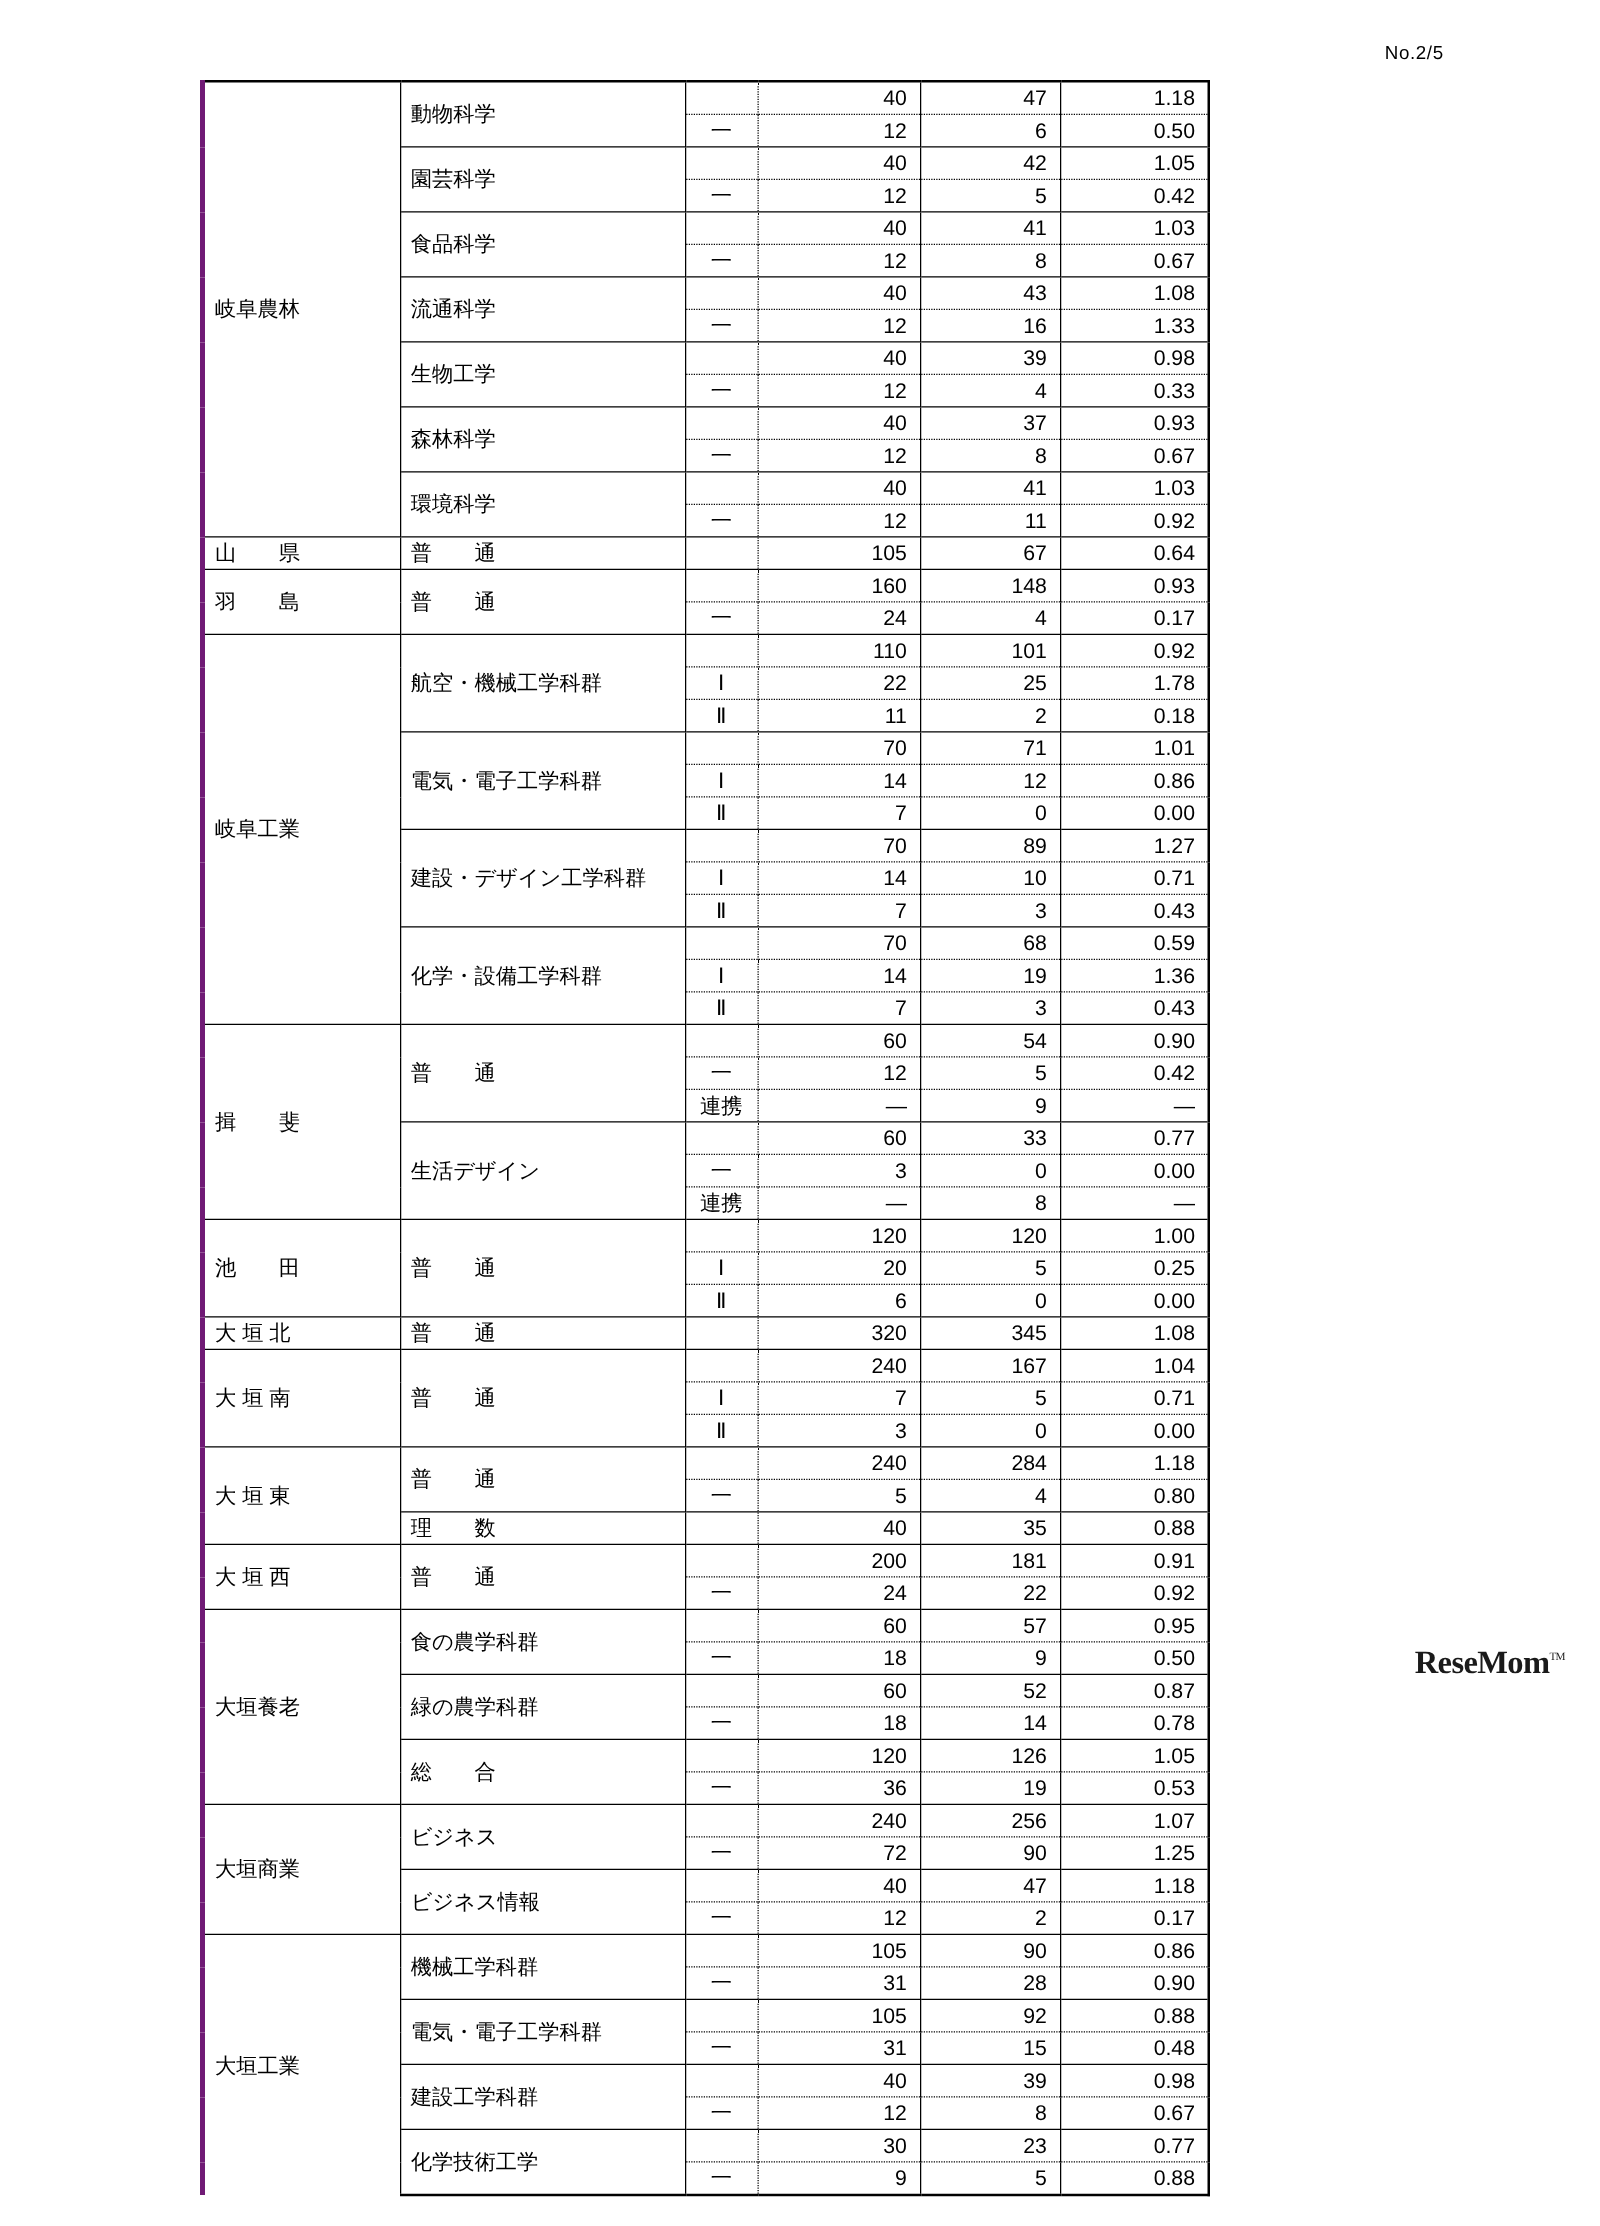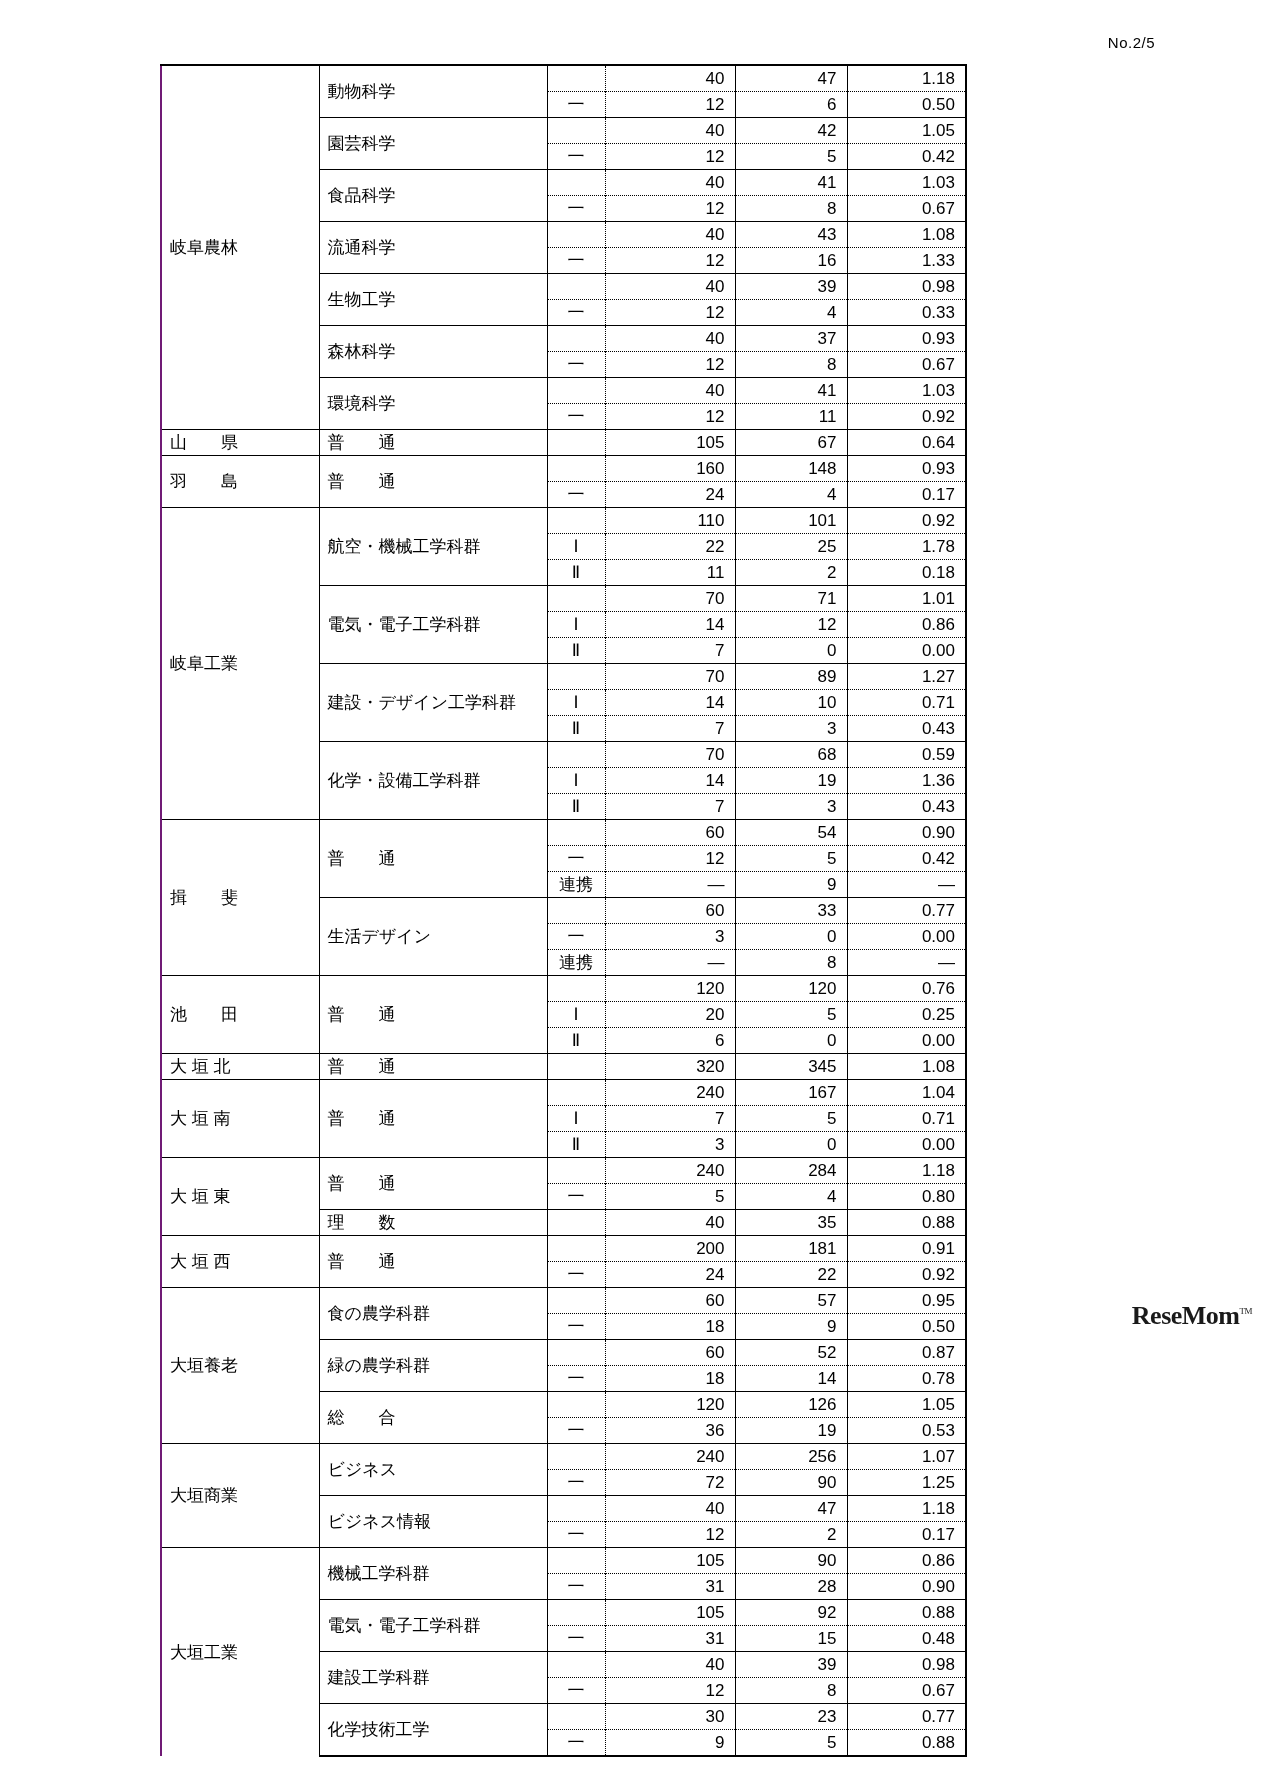--- a/index.html
+++ b/index.html
@@ -65,33 +65,33 @@
     text-align: center;
     font-size: 16px;
   }
   .num {
     text-align: right;
     padding-right: 10px !important;
     font-size: 18px;
   }
 
   
-  .bl-thick { border-left: 2px solid #701a75; }
+  .bl-thick { border-left: 4px solid #701a75; }
   .br-thick { border-right: 2px solid #000; }
   .bt-thick { border-top: 2px solid #000; }
   .bb-thick { border-bottom: 2px solid #000; }
   .br-thin  { border-right: 1px solid #000; }
   .bt-thin  { border-top: 1px solid #000; }
   .bt-dot   { border-top: 1px dotted #000; }
   .br-dot   { border-right: 1px dotted #000; }
 
   .logo {
     position: absolute;
     right: 28px;
-    bottom: 32px;
+    bottom: 18px;
     font-size: 26px;
     font-weight: bold;
     color: #1a1a1a;
     letter-spacing: -0.5px;
     font-family: "Liberation Serif", serif;
   }
   .logo .tm {
     font-size: 9px;
     vertical-align: super;
     font-weight: normal;
@@ -343,21 +343,21 @@
           <td class="num bt-dot br-thin">―</td>
           <td class="num bt-dot br-thin">8</td>
           <td class="num bt-dot br-thick">―</td>
         </tr>
         <tr>
           <td class="school bl-thick br-thin bt-thin " rowspan="3">池　　田</td>
           <td class="course br-thin bt-thin " rowspan="3">普　　通</td>
           <td class="kind br-dot bt-thin "></td>
           <td class="num bt-thin br-thin">120</td>
           <td class="num bt-thin br-thin">120</td>
-          <td class="num bt-thin br-thick">0.76</td>
+          <td class="num bt-thin br-thick">1.00</td>
         </tr>
         <tr>
           <td class="kind br-dot bt-dot ">Ⅰ</td>
           <td class="num bt-dot br-thin">20</td>
           <td class="num bt-dot br-thin">5</td>
           <td class="num bt-dot br-thick">0.25</td>
         </tr>
         <tr>
           <td class="kind br-dot bt-dot ">Ⅱ</td>
           <td class="num bt-dot br-thin">6</td>

